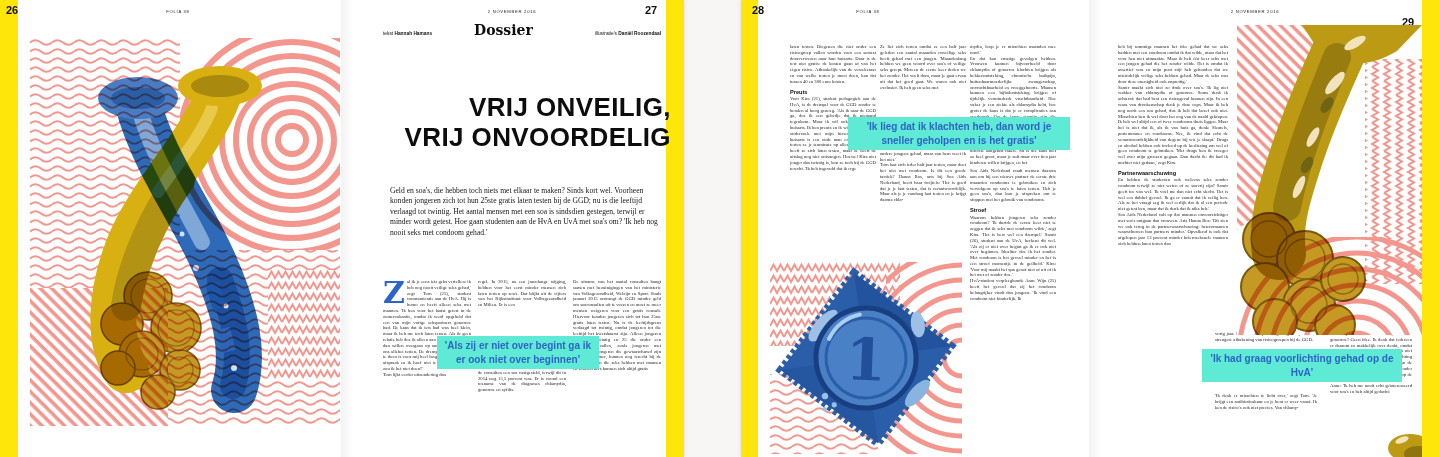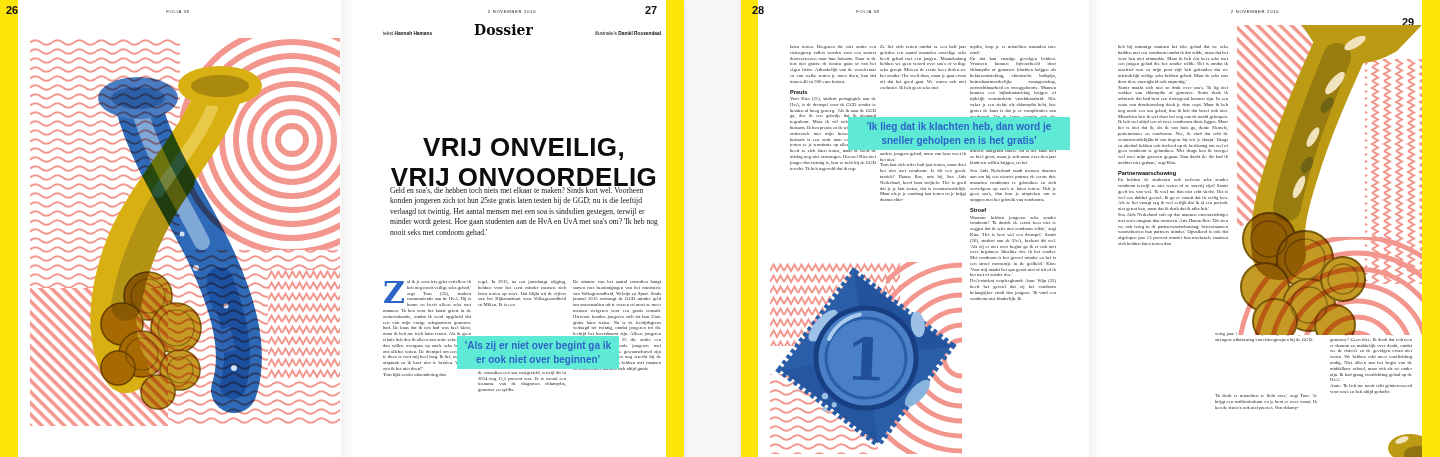--- a/index.html
+++ b/index.html
@@ -12,21 +12,21 @@
   .fold{position:absolute;top:0;width:12px;height:457px;
        background:linear-gradient(90deg,rgba(0,0,0,.05),rgba(0,0,0,0));pointer-events:none;}
   .pagenum{position:absolute;font:700 11px "Liberation Sans",sans-serif;color:#111;top:4px;}
   .folio{position:absolute;top:9px;font:400 4.2px "Liberation Sans",sans-serif;
        letter-spacing:.7px;color:#222;text-align:center;text-transform:uppercase;}
   .byline{position:absolute;top:31px;font:400 4.8px "Liberation Sans",sans-serif;color:#111;}
   .byline b{font-weight:700;}
   .section{position:absolute;top:22px;font:700 14px "DejaVu Serif",serif;color:#0c0c0c;
        }
   .title{position:absolute;font:800 26px "Liberation Sans",sans-serif;line-height:30px;
-       letter-spacing:.4px;color:#0d0d0d;text-align:center;margin-top:40px;}
+       letter-spacing:.4px;color:#0d0d0d;text-align:right;}
   .intro{position:absolute;font:400 7.6px "Liberation Serif",serif;line-height:10.4px;
        color:#161616;}
   .col{position:absolute;font:400 4.7px "Liberation Serif",serif;line-height:5.8px;
        text-align:justify;color:#1c1c1c;overflow:hidden;}
   .txt{white-space:pre-line;margin:0 0 2.5px 0;}
   .sub{font:700 5.6px "Liberation Sans",sans-serif;color:#0d0d0d;margin:4px 0 1.5px 0;}
   .dropcap{float:left;font:700 30px "DejaVu Serif",serif;color:#2d64c8;
        line-height:25px;margin:1px 2px 0 0;}
   .quote{position:absolute;font:700 10px "Liberation Sans",sans-serif;line-height:13.5px;
        color:#2d64c8;text-align:center;background:#5eead4;padding:3px 2px;}
@@ -158,21 +158,21 @@
 Tom lijkt eerder uitzondering dan</div>
   </div>
   <div class="col" style="left:478px;top:279px;width:88px;height:166px;">
     <div class="txt">regel. In 2015, na een jarenlange stijging, hebben voor het eerst minder mensen zich laten testen op soa's. Dat blijkt uit de cijfers van het Rijksinstituut voor Volksgezondheid en Milieu. Er is een</div>
     <div class="qgap27"></div>
     <div class="txt">afname van 3 procent in vergelijking tot 2014. Daarentegen zijn er meer mensen positief op een soa getest. Zo werd er bij 17,2 procent van de consulten een soa vastgesteld, terwijl dit in 2014 nog 15,5 procent was. Er is vooral een toename van de diagnoses chlamydia, gonorroe en syfilis.</div>
   </div>
   <div class="col" style="left:573px;top:279px;width:88px;height:166px;">
     <div class="txt">De afname van het aantal consulten hangt samen met bezuinigingen van het ministerie van Volksgezondheid, Welzijn en Sport. Sinds januari 2015 ontvangt de GGD minder geld om soaconsulten uit te voeren en moet ze meer mensen weigeren voor een gratis consult. Hiervoor konden jongeren zich tot hun 25ste gratis laten testen. Nu is de leeftijdsgrens verlaagd tot twintig, omdat jongeren tot die leeftijd het kwetsbaarst zijn. Alleen jongeren tussen de twintig en 25 die onder een risicogroep vallen, zoals jongeren met klachten of jongeren die gewaarschuwd zijn door een partner, kunnen nog terecht bij de GGD. Mannen die seks hebben met mannen en sekswerkers kunnen zich altijd gratis</div>
   </div>
-  <div class="quote" style="left:437px;top:336px;width:158px;margin-left:20px;">'Als zij er niet over begint ga ik er ook niet over beginnen'</div>
+  <div class="quote" style="left:437px;top:336px;width:158px;">'Als zij er niet over begint ga ik er ook niet over beginnen'</div>
 
   <div class="pagenum" style="left:752px;">28</div>
   <div class="folio" style="left:798px;width:140px;">FOLIA 38</div>
 
   <div class="col" style="left:790px;top:44px;width:86px;height:214px;">
     <div class="txt">laten testen. Diegenen die niet onder een risicogroep vallen worden voor een soatest doorverwezen naar hun huisarts. Daar is de test niet gratis: de kosten gaan af van het eigen risico. Afhankelijk van de verzekeraar en van welke testen je moet doen, kan dat tussen 40 en 300 euro kosten.</div>
     <div class="sub">Preuts</div>
     <div class="txt">Voor Kira (21), student pedagogiek aan de HvA, is de drempel voor de GGD zonder te betalen al hoog genoeg. 'Als ik naar de GGD ga, doe ik een gebedje dat ik niemand tegenkom. Maar ik wil ook niet naar de huisarts. Ik ben preuts en ik wil niet voor zo'n onderzoek met mijn benen wijd. Mijn huisarts is een oude man en bij de GGD testen ze je tenminste op alles.' Vorige week heeft ze zich laten testen, maar ze heeft de uitslag nog niet ontvangen. Hoewel Kira niet jonger dan twintig is, kon ze toch bij de GGD terecht. 'Ik heb ingevuld dat ik erge</div>
   </div>
   <div class="col" style="left:880px;top:44px;width:86px;height:216px;">
@@ -246,20 +246,21 @@
   </div>
   <div class="col" style="left:1215px;top:331px;width:102px;height:124px;">
     <div class="txt">vorig jaar. Maar dit schijnt het gevolg te zijn van de strengere afbakening van risicogroepen bij de GGD.</div>
     <div class="qgap29"></div>
     <div class="txt">'Ik denk er misschien te licht over,' zegt Tom. 'Je krijgt een antibioticakuur en je bent er weer vanaf. Ik ken de risico's ook niet precies. Van chlamy-</div>
   </div>
   <div class="col" style="left:1330px;top:331px;width:82px;height:124px;">
     <div class="txt">dia kun je onvruchtbaar worden, maar van gonorroe? Geen idee. Ik denk dat iedereen er daarom zo makkelijk over denkt, omdat we de risico's en de gevolgen ervan niet weten. We hebben echt meer voorlichting nodig. Niet alleen aan het begin van de middelbare school, maar ook als we ouder zijn. Ik had graag voorlichting gehad op de HvA.'
 Anne: 'Ik heb me nooit echt geïnteresseerd voor soa's en heb altijd gedacht:</div>
   </div>
+  <div class="quote" style="left:1202px;top:349px;width:196px;">'Ik had graag voorlichting gehad op de HvA'</div>
 
   <svg style="position:absolute;left:1237px;top:25px;" width="185" height="310" viewBox="0 0 185 310" aria-hidden="true">
     <defs>
       <pattern id="pd3" width="8" height="8" patternUnits="userSpaceOnUse" patternTransform="rotate(45)">
         <rect width="8" height="3.4" fill="#f2968e"></rect>
       </pattern>
       <pattern id="pz3" width="14" height="12" patternUnits="userSpaceOnUse" patternTransform="rotate(90)">
         <polyline points="0,9 3.5,3 7,9 10.5,3 14,9" fill="none" stroke="#f2968e" stroke-width="2"></polyline>
       </pattern>
       <clipPath id="c3a">

